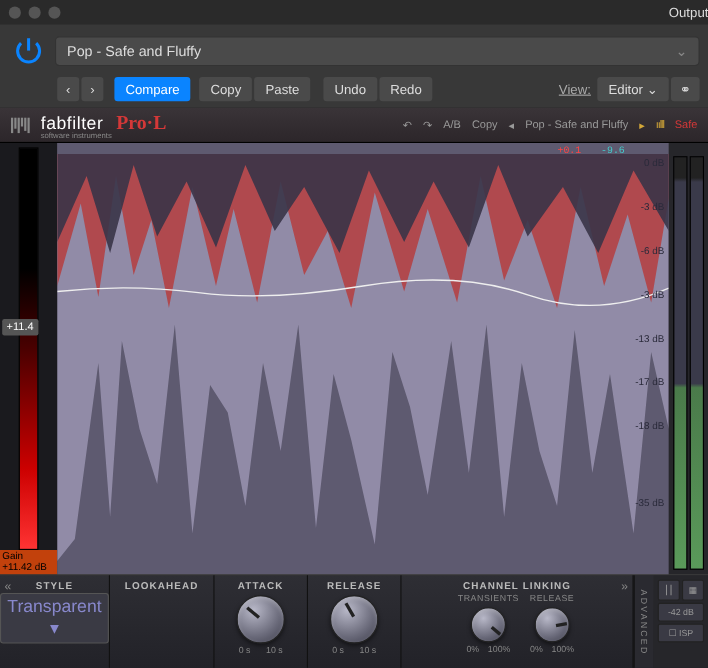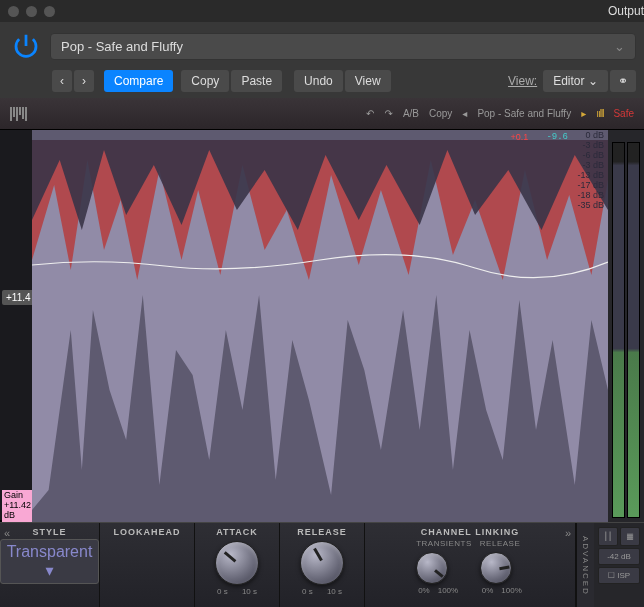--- a/index.html
+++ b/index.html
@@ -27,45 +27,45 @@
 .brand { display: flex; align-items: baseline; gap: 4px; }
 .brand-ff { color: #fff; font-size: 16px; font-weight: 300; letter-spacing: 0.5px; }
 .brand-sub { color: #888; font-size: 7px; display: block; margin-top: -2px; }
 .brand-prod { color: #d43838; font-size: 18px; font-weight: bold; font-family: Georgia, serif; }
 .hdr-right { margin-left: auto; display: flex; align-items: center; gap: 10px; color: #999; font-size: 10px; }
 .hdr-item { cursor: pointer; }
 .hdr-arrow { color: #d4a838; }
 .hdr-help { color: #d43838; }
 
 .main { display: flex; height: 392px; }
-.gain-col { width: 32px; background: #1a1a1e; position: relative; display: flex; flex-direction: row; align-items: flex-end; }
+.gain-col { width: 52px; background: #1a1a1e; position: relative; display: flex; flex-direction: column; align-items: center; }
 .gain-meter { flex: 1; width: 18px; margin-top: 4px; background: linear-gradient(to bottom, #000 0%, #000 30%, #4a0000 50%, #cc0000 80%, #ff3333 100%); border: 1px solid #000; position: relative; }
 .gain-read { position: absolute; top: 160px; left: 2px; background: #555; color: #fff; padding: 2px 4px; font-size: 10px; border-radius: 2px; }
-.gain-label { background: #f9a8d4; color: #000; font-size: 9px; padding: 1px 2px; width: 100%; text-align: left; line-height: 1.1; }
+.gain-label { background: #c2410c; color: #000; font-size: 9px; padding: 1px 2px; width: 100%; text-align: left; line-height: 1.1; }
 
 .display { flex: 1; position: relative; background: #5a5568; overflow: hidden; }
 .display svg { width: 100%; height: 100%; display: block; }
-.db-scale { position: absolute; right: 4px; top: 0; height: 100%; display: flex; flex-direction: column; justify-content: flex-start; padding: 0 0 60px 0; }
+.db-scale { position: absolute; right: 4px; top: 0; height: 100%; display: flex; flex-direction: column; justify-content: space-between; padding: 13px 0 60px 0; }
 .db-scale span { color: #2a2a3a; font-size: 9px; text-align: right; }
 .peak-readout { position: absolute; top: 2px; right: 40px; display: flex; gap: 18px; font-size: 9px; }
-.pr-red { color: #ff4444; }
+.pr-red { color: #ff4444; font-family: Liberation Mono, monospace; }
 .pr-cyan { color: #44cccc; font-family: Liberation Mono, monospace; }
 
 .out-meters { width: 36px; background: #26262a; display: flex; gap: 2px; padding: 12px 4px 4px 4px; position: relative; }
 .meter-bar { flex: 1; background: linear-gradient(to bottom, #222 0%, #222 5%, #3a3a4a 6%, #3a3a4a 55%, #4a7a4a 56%, #5a9a5a 100%); border: 1px solid #000; }
 
 .controls { height: 86px; background: linear-gradient(#2e2e34, #222228); display: flex; align-items: stretch; border-top: 1px solid #444; }
 .ctrl-sec { border-right: 1px solid #111; padding: 4px 8px; display: flex; flex-direction: column; align-items: center; position: relative; }
 .ctrl-sec.style { width: 100px; }
 .ctrl-hdr { color: #bbb; font-size: 9px; font-weight: bold; letter-spacing: 1px; text-align: center; margin-bottom: 2px; }
 .style-btn { background: #3a3a44; border: 1px solid #555; color: #8888cc; padding: 3px 6px; font-size: 16px; border-radius: 3px; cursor: pointer; }
 .chev { position: absolute; top: 4px; font-size: 11px; color: #888; cursor: pointer; }
 .chev.l { left: 4px; } .chev.r { right: 4px; }
 
-.knob-wrap { display: flex; flex-direction: column; align-items: flex-start; }
+.knob-wrap { display: flex; flex-direction: column; align-items: center; }
 .knob { width: 44px; height: 44px; border-radius: 50%; background: radial-gradient(circle at 35% 30%, #b8b8c8, #6a6a7a 60%, #3a3a48); border: 1px solid #222; position: relative; margin-top: 2px; box-shadow: inset 0 2px 4px rgba(255,255,255,0.3), 0 2px 4px rgba(0,0,0,0.5); }
 .knob::after { content: ''; position: absolute; width: 3px; height: 14px; background: #222; left: 50%; top: 4px; transform-origin: 50% 18px; }
 .knob.small { width: 32px; height: 32px; margin-top: 4px; }
 .knob.small::after { height: 10px; transform-origin: 50% 12px; }
 .knob-ticks { display: flex; justify-content: space-between; width: 100%; font-size: 8px; color: #888; margin-top: 2px; padding: 0 2px; }
 .sub-hdr { font-size: 8px; color: #888; letter-spacing: 0.5px; }
 .link-sec { display: flex; gap: 8px; }
 
 .adv-tab { width: 18px; background: #2a2a30; display: flex; align-items: center; justify-content: center; writing-mode: vertical-rl; font-size: 8px; color: #888; letter-spacing: 2px; cursor: pointer; border-left: 1px solid #111; }
 
@@ -107,36 +107,43 @@
 <div class="host-row2">
   <button class="btn icon">‹</button>
   <button class="btn icon">›</button>
   <span style="width:6px"></span>
   <button class="btn primary">Compare</button>
   <span style="width:4px"></span>
   <button class="btn">Copy</button>
   <button class="btn">Paste</button>
   <span style="width:8px"></span>
   <button class="btn">Undo</button>
-  <button class="btn">View</button>
+  <button class="btn">Redo</button>
   <div class="spacer"></div>
   <span class="label">View:</span>
   <button class="btn"><span>Editor</span> <span>⌄</span></button>
   <button class="btn icon">⚭</button>
 </div>
 
 <div class="plugin">
   <div class="plugin-header">
     <div class="logo-bars">
       <span style="height:14px"></span>
         <span style="height:10px"></span>
         <span style="height:14px"></span>
         <span style="height:8px"></span>
         <span style="height:12px"></span>
         <span style="height:14px"></span>
+    </div>
+    <div class="brand">
+      <div>
+        <span class="brand-ff">fabfilter</span>
+        <span class="brand-sub">software instruments</span>
+      </div>
+      <span class="brand-prod">Pro·L</span>
     </div>
     <div class="hdr-right">
       <span class="hdr-item">↶</span>
       <span class="hdr-item">↷</span>
       <span class="hdr-item">A/B</span>
       <span class="hdr-item">Copy</span>
       <span class="hdr-item">◂</span>
       <span class="hdr-item">Pop - Safe and Fluffy</span>
       <span class="hdr-item hdr-arrow">▸</span>
       <span class="hdr-item" style="letter-spacing:-1px;color:#d4a838">ıılll</span>

